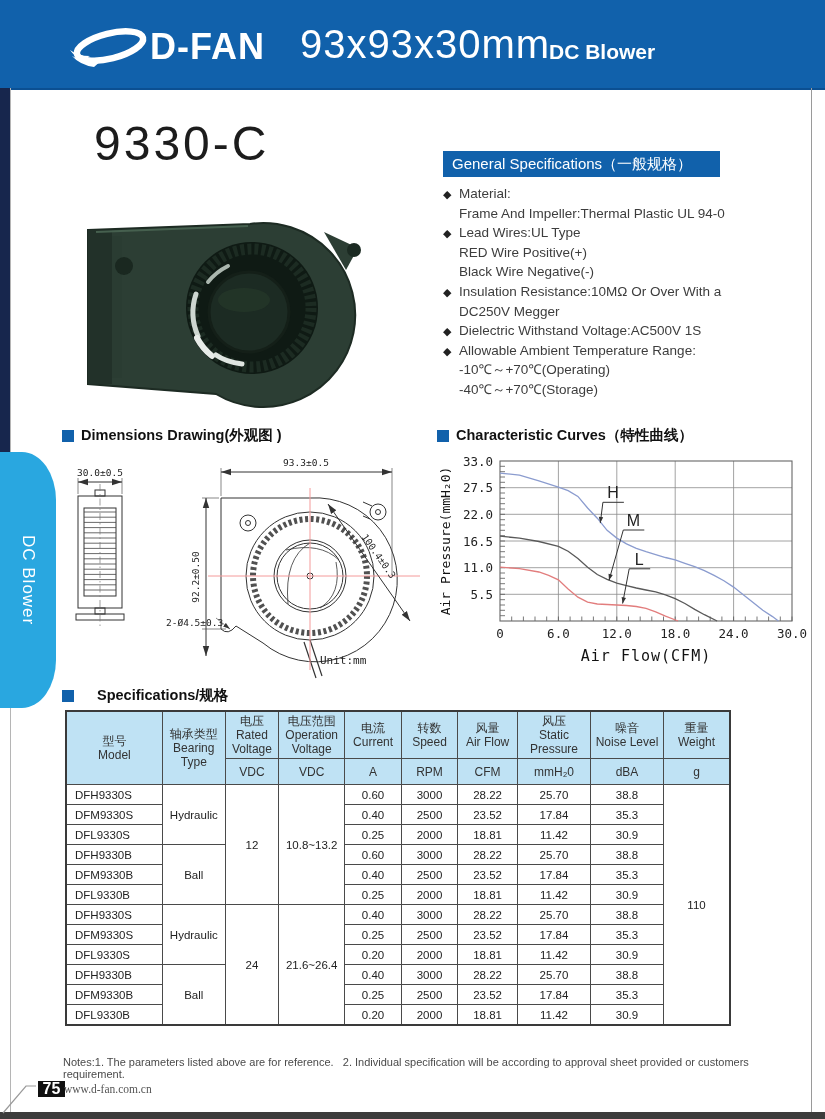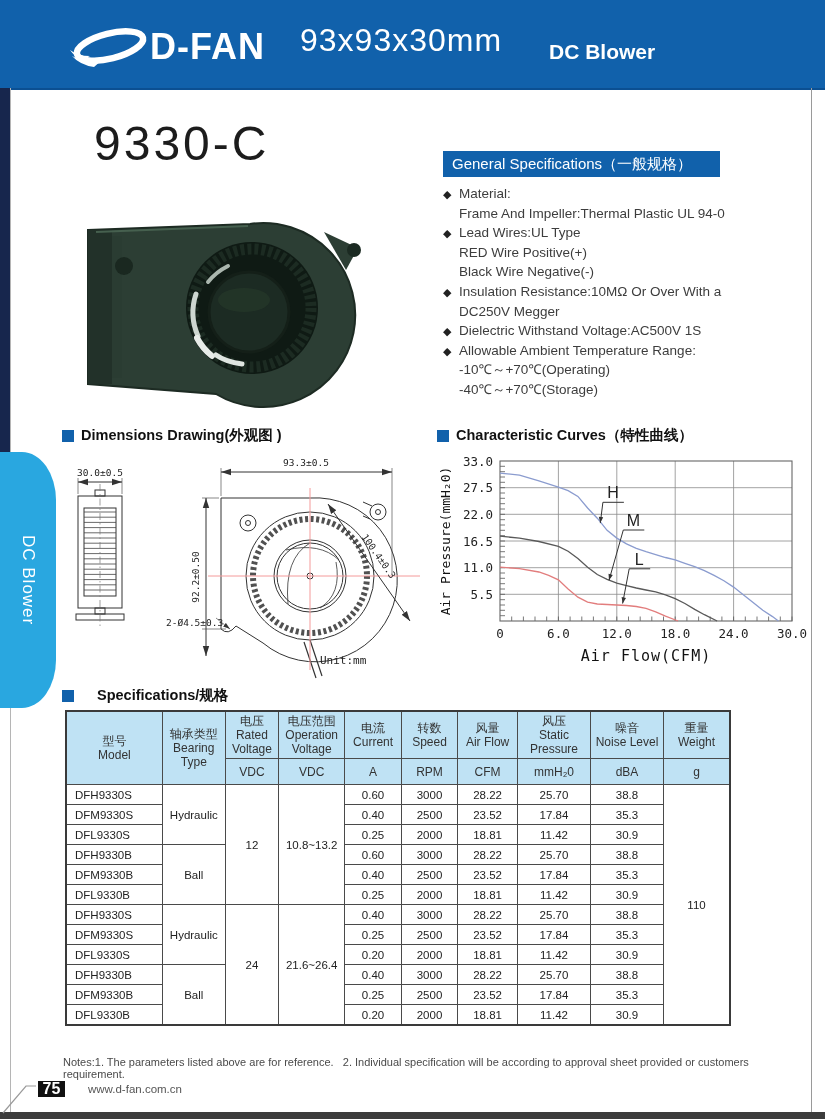--- a/index.html
+++ b/index.html
@@ -3,21 +3,21 @@
 <meta charset="utf-8">
 <style>
   html,body{margin:0;padding:0;background:#e9e9e9;}
   #page{position:relative;width:825px;height:1119px;margin:0 auto;background:#ffffff;
         font-family:"Liberation Sans",sans-serif;color:#222;overflow:hidden;}
 
   
   .hdr{position:absolute;left:0;top:0;width:825px;height:88px;background:var(--blue,#1161ab);
        border-bottom:2px solid #0b4f92;}
   .hdr-logo{position:absolute;left:68px;top:16px;}
-  .hdr-size{position:absolute;left:300px;top:22px;font-size:32px;color:#fff;letter-spacing:1px;}
+  .hdr-size{position:absolute;left:300px;top:22px;font-size:40px;color:#fff;letter-spacing:1px;}
   .hdr-type{position:absolute;left:549px;top:40px;font-size:21px;font-weight:bold;color:#fff;}
 
   
   .navy{position:absolute;left:0;top:88px;width:10px;height:370px;background:#17264d;}
   .edge-l{position:absolute;left:10px;top:88px;width:1px;height:1024px;background:#b5b5b5;}
   .edge-r{position:absolute;left:811px;top:88px;width:1px;height:1024px;background:#9a9a9a;}
   .botbar{position:absolute;left:0;top:1112px;width:825px;height:7px;background:#3c3c3c;}
   .side-tab{position:absolute;left:0;top:452px;width:56px;height:256px;background:var(--tab,#29a7e0);
             border-radius:0 34px 34px 0 / 0 48px 48px 0;display:flex;align-items:center;justify-content:center;}
   .side-tab span{writing-mode:vertical-rl;text-orientation:mixed;color:#fff;font-size:17px;letter-spacing:1px;}
@@ -51,21 +51,21 @@
   .spec-table thead tr.h1 th{height:44px;}
   .spec-table thead tr.h2 th{height:23px;}
   .spec-table tbody td{font-size:11.5px;height:17px;color:#222;background:#fff;}
   .spec-table tbody td.model{text-align:left;padding-left:8px;}
   .spec-table{border:2px solid #3a3a3a;}
 
   
   .notes{position:absolute;left:63px;top:1056px;width:700px;font-size:11px;color:#4a4a4a;white-space:pre-wrap;}
   .pageno{position:absolute;left:38px;top:1081px;width:27px;height:16px;background:#111;color:#fff;
           font-size:16px;font-weight:bold;text-align:center;line-height:16px;}
-  .website{position:absolute;left:88px;top:1083px;font-size:11.5px;color:#555;}
+  .website{position:absolute;left:64px;top:1083px;font-size:11.5px;color:#555;font-family:Liberation Serif, serif;}
   .corner-svg{position:absolute;left:0;top:1075px;}
 </style>
 </head>
 <body>
 
 <div id="page" style="--blue: #1161ab; --tab: #29a7e0; --thead: #bfe2f4;">
 
   <div class="hdr">
     <svg class="hdr-logo" width="230" height="58" viewBox="0 0 230 58">
       <g>

